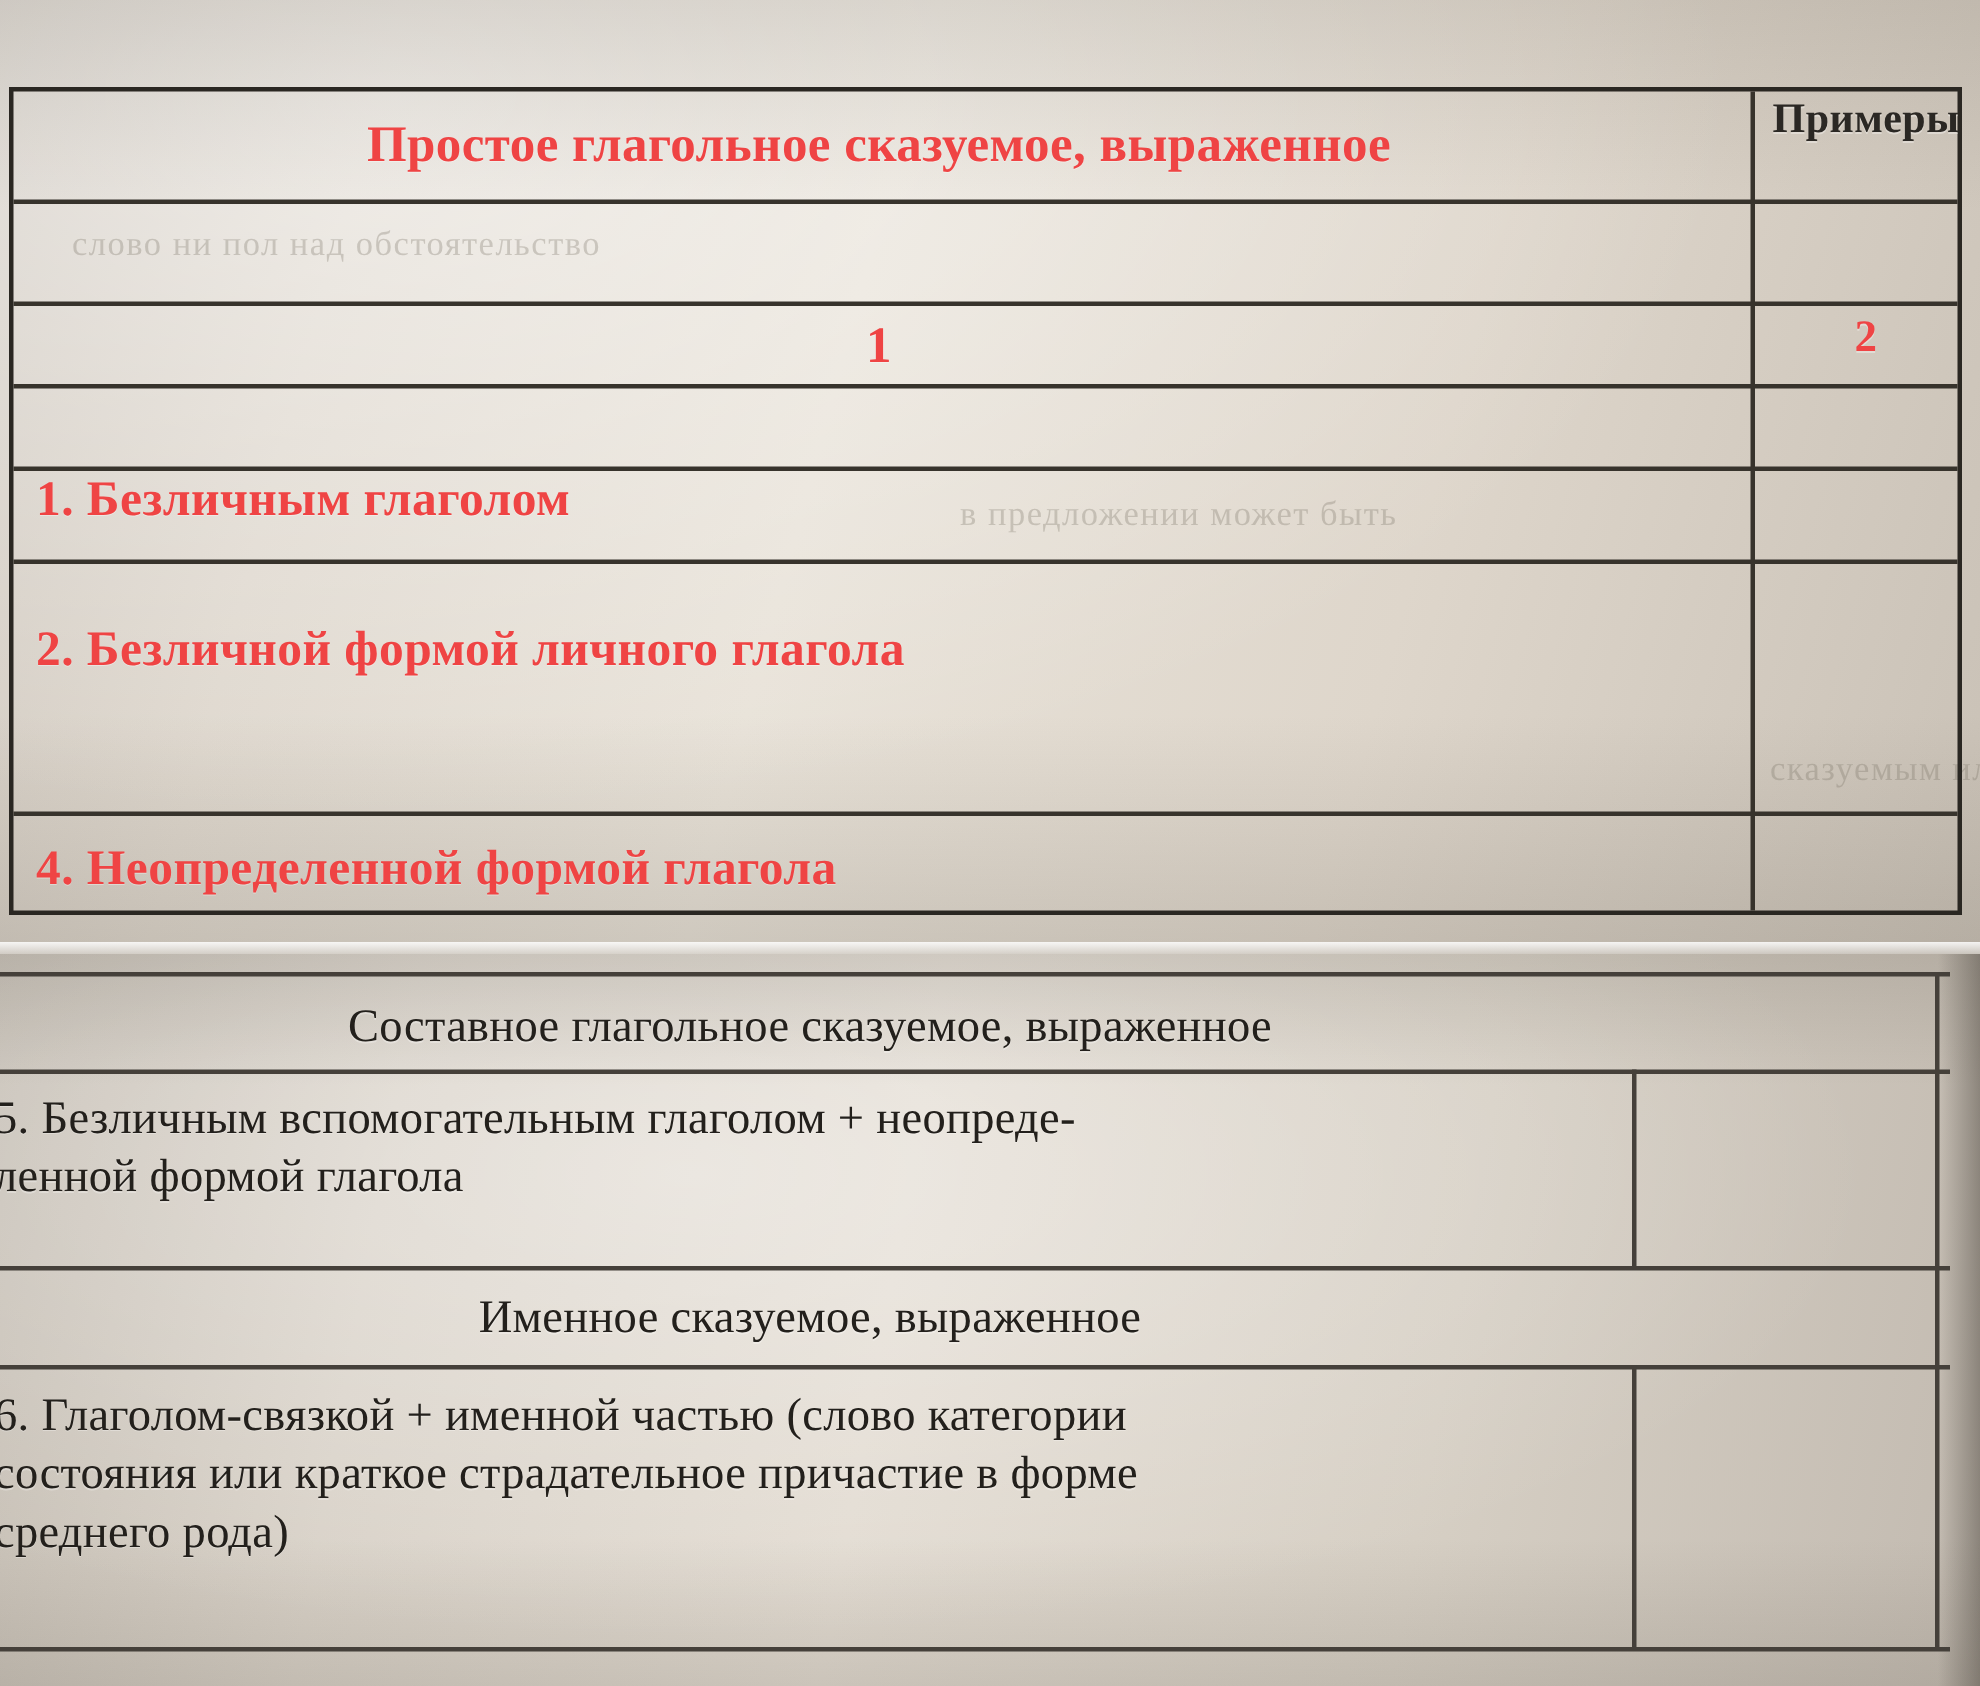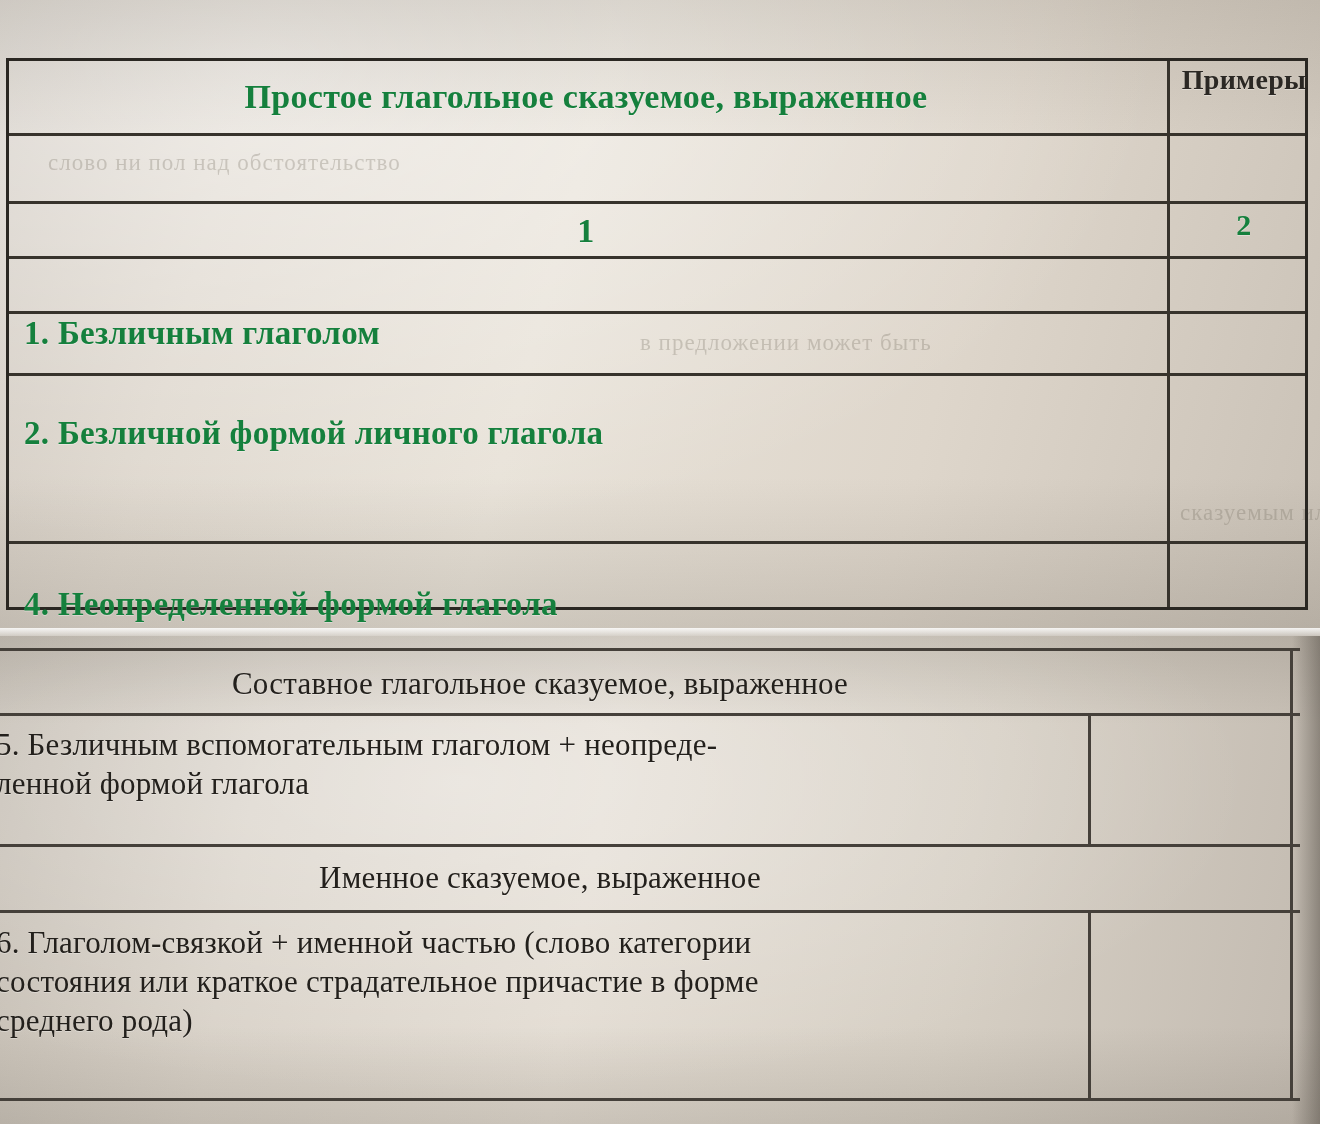--- a/index.html
+++ b/index.html
@@ -104,21 +104,21 @@
   .vline {
     position: absolute;
     top: 0;
     width: 0;
     border-left: 3px solid #37332c;
     height: 100%;
   }
 
   .cell-text {
     position: absolute;
-    color: #15803d;
+    color: #ef4444;
     font-family: "Liberation Serif", serif;
     font-weight: 700;
     letter-spacing: 0.3px;
     text-shadow: 0 1px 0 rgba(255,255,255,0.35);
   }
 
   .t1-title {
     top: 78px;
     left: 0;
     width: 1160px;
@@ -222,21 +222,21 @@
   <div class="cell-text t1-title" style="left:6px;">Простое глагольное сказуемое, выраженное</div>
   <div class="cell-text t1-examples" style="left:1174px; top:64px;">Примеры</div>
 
   <div class="cell-text t1-num1" style="left:6px; top:212px;">1</div>
   <div class="cell-text t1-num2" style="left:1174px; top:208px;">2</div>
 
   <div class="cell-text t1-item" style="left:24px; top:313px;">1. Безличным глаголом</div>
   <div class="cell-text t1-item" style="left:24px; top:374px;margin-top:39px;">2. Безличной формой личного глагола</div>
 
 
-  <div class="cell-text t1-item" style="left:24px; top:584px;font-family:Liberation Serif, serif;">4. Неопределенной формой глагола</div>
+  <div class="cell-text t1-item" style="left:24px; top:559px;font-family:Liberation Serif, serif;">4. Неопределенной формой глагола</div>
 
   <div class="edge-seam"></div>
 
   <div class="photo-bottom"></div>
   <div class="edge-right"></div>
 
   <div class="table-bottom">
 
     <div class="b-hline" style="top:0px;"></div>
     <div class="b-hline" style="top:65px;"></div>

